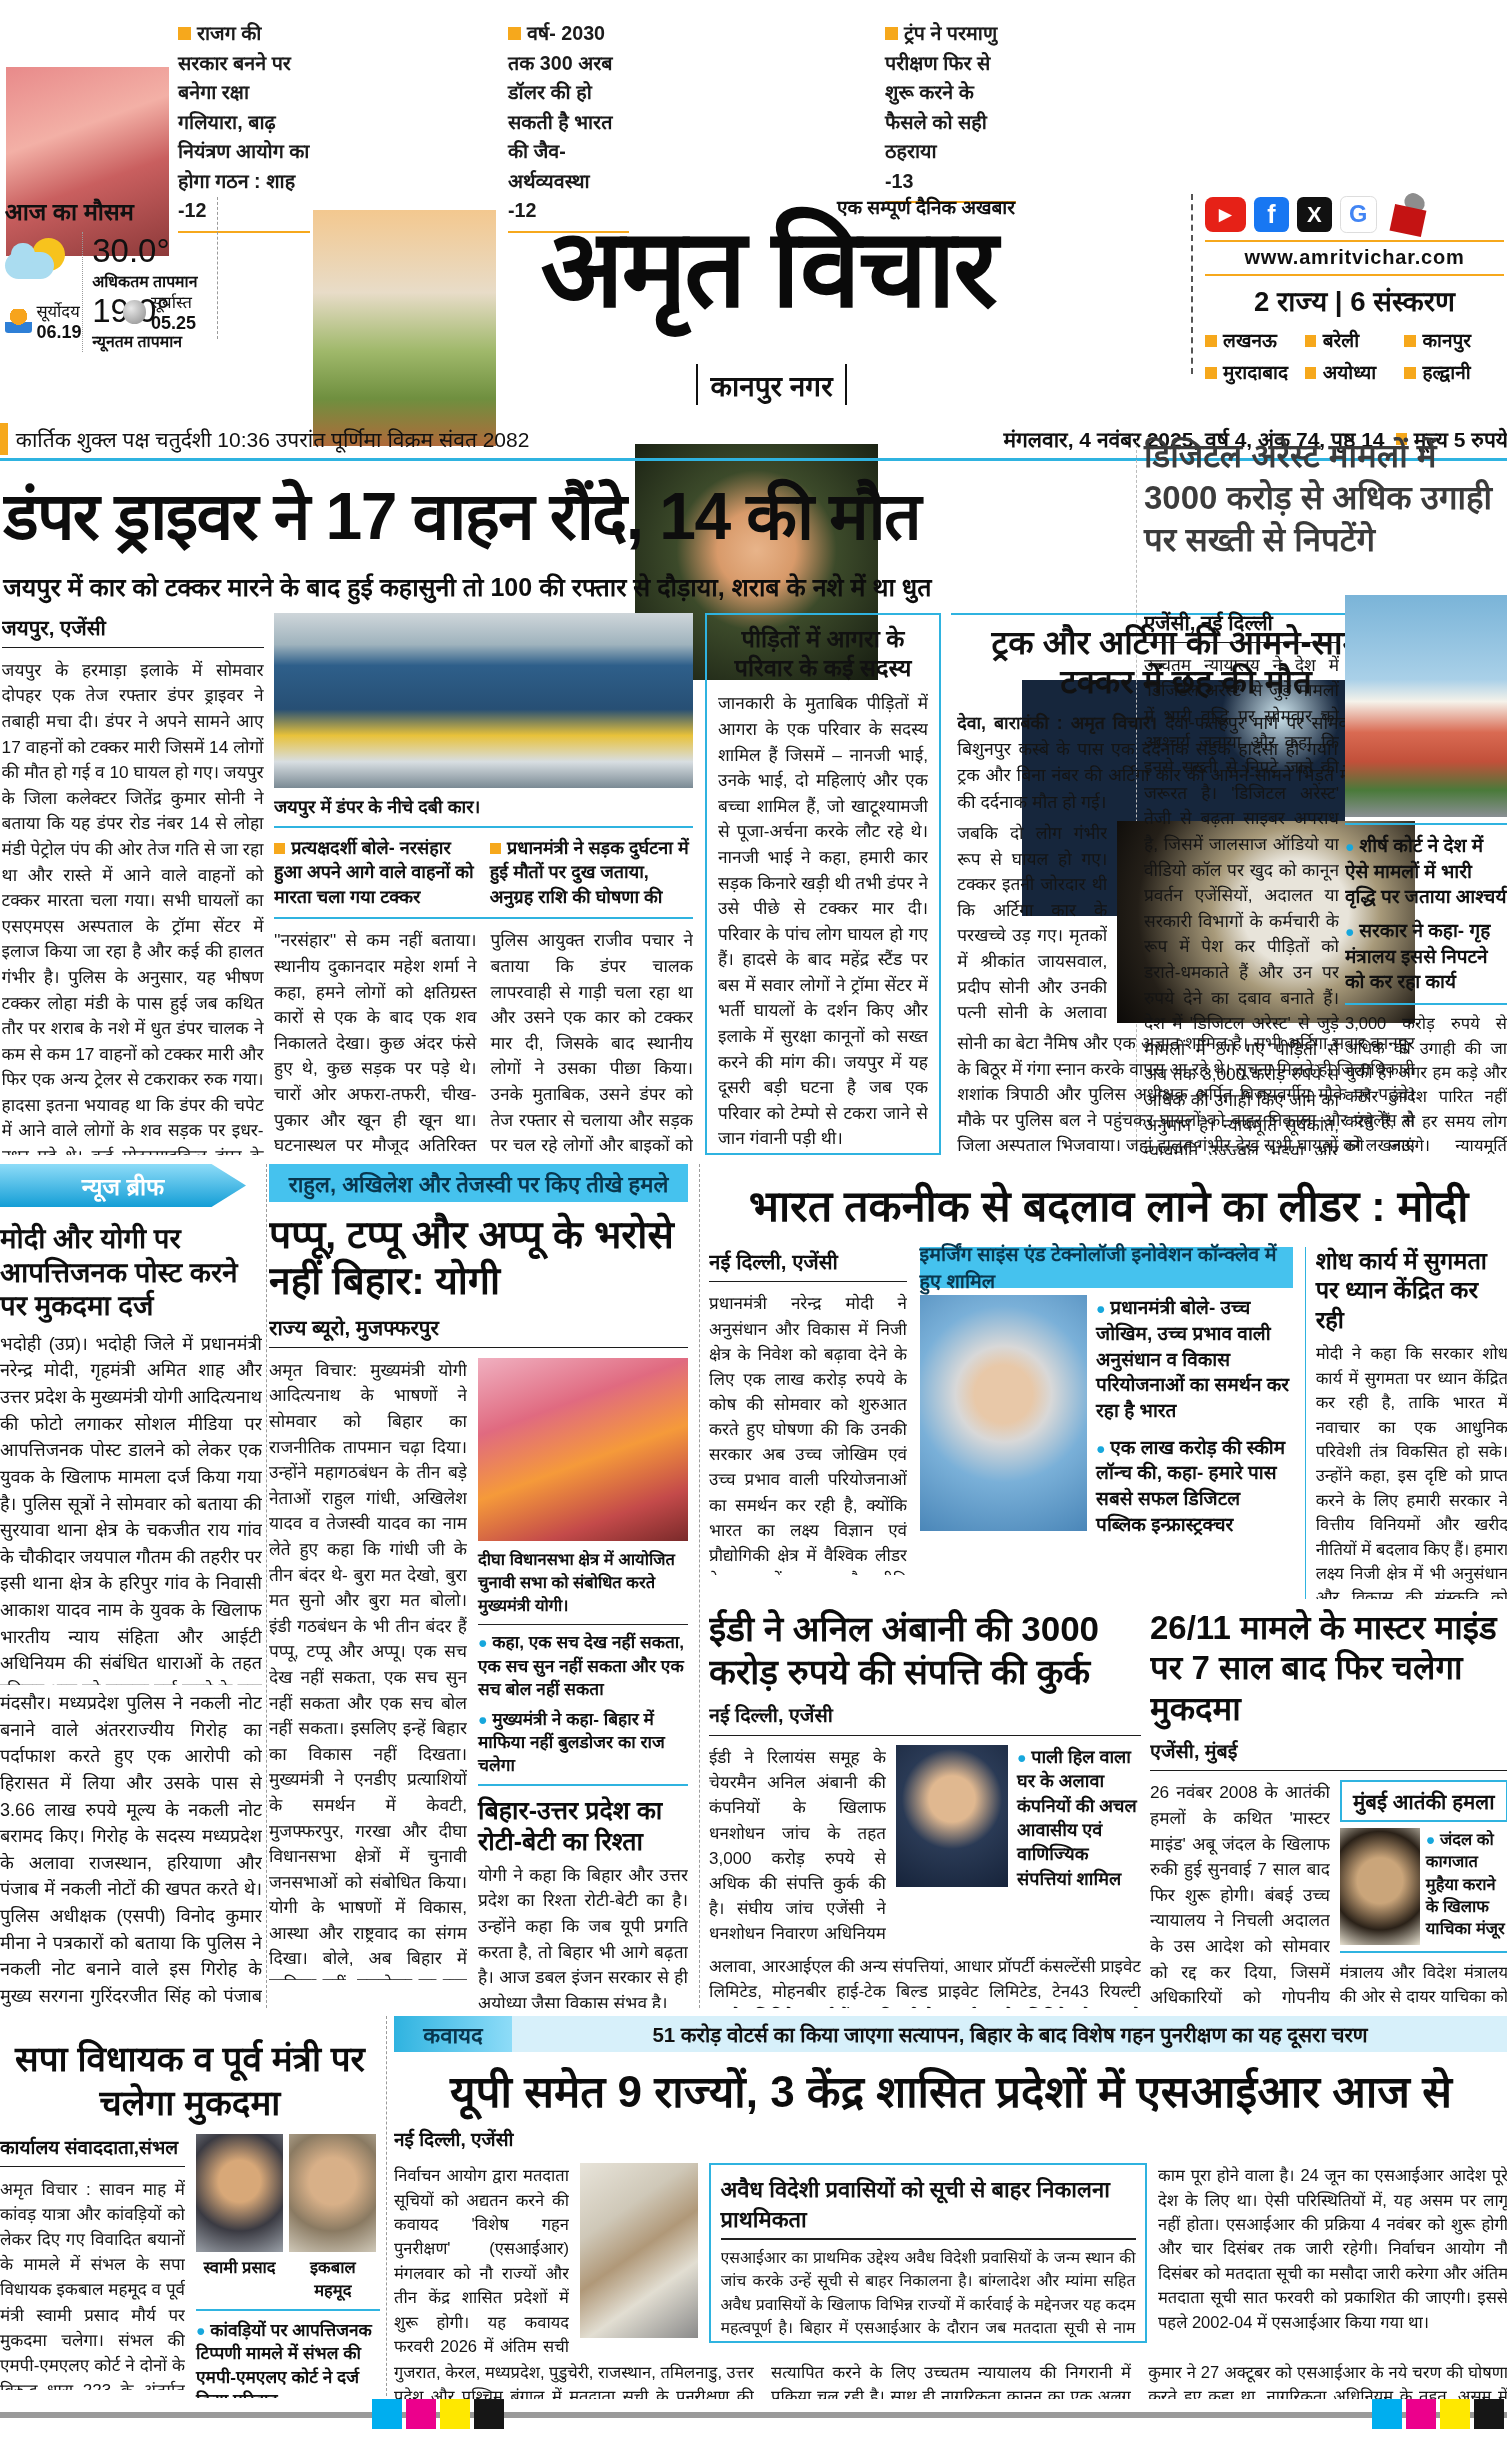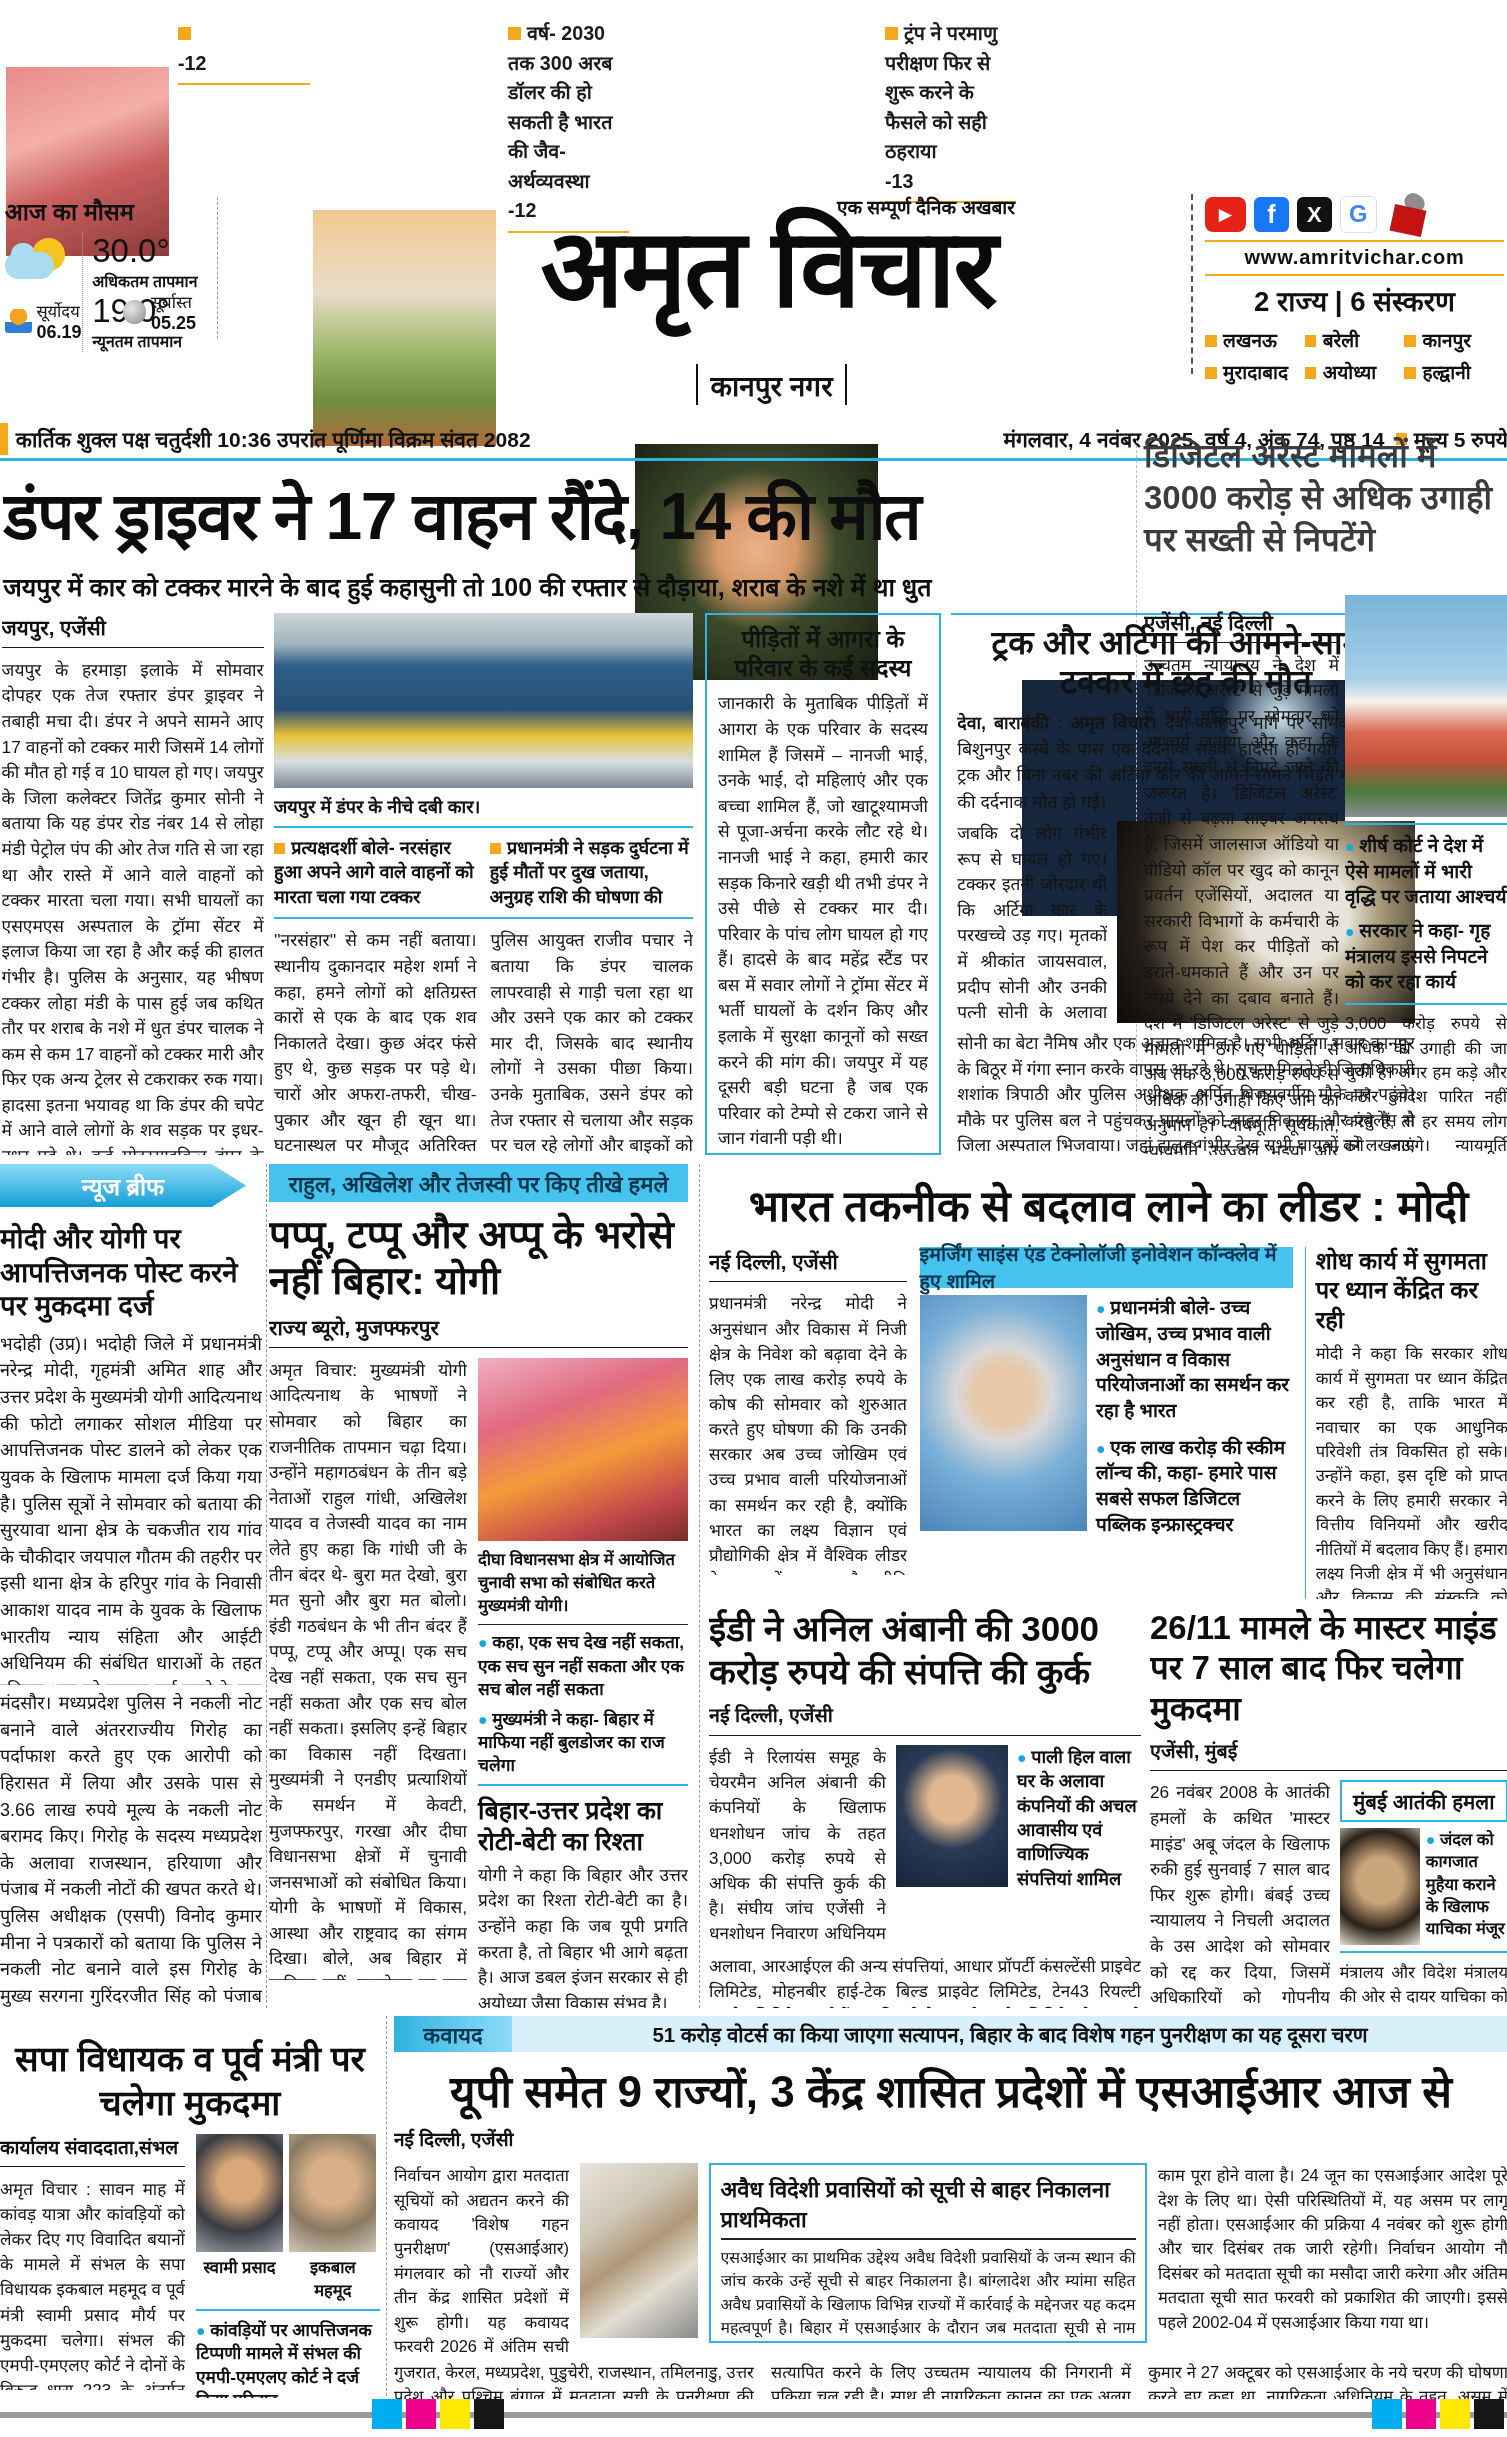--- a/index.html
+++ b/index.html
@@ -25,21 +25,21 @@
   .sq-y{display:inline-block;width:11.8px;height:11.8px;background:#f6a81c;margin-right:6.3px;}
   figure{margin:0;}
 </style>
 </head>
 <body>
 
 <div class="page">
 
   <div class="abs ph" style="left:6.3px;top:67px;width:163px;height:189px;background:linear-gradient(160deg,#e88a8a 0%,#f3b0a6 35%,#c95f5f 60%,#8d3a3a 100%);"></div>
   <div class="abs brief-t" style="left:178px;top:19px;width:132px;">
-    <span class="sq"></span>
+    <span class="sq"></span><span>राजग की सरकार बनने पर बनेगा रक्षा गलियारा, बाढ़ नियंत्रण आयोग का होगा गठन : शाह</span>
     <span style="display:block;">-12</span>
     <span class="under"></span>
   </div>
   <div class="abs ph" style="left:313px;top:20.5px;width:183px;height:236px;background:linear-gradient(180deg,#f3c88f 0%,#e8dcc8 35%,#9fb86a 60%,#6f8f3f 80%,#b06a3a 100%);"></div>
   <div class="abs brief-t" style="left:508px;top:19px;width:121px;">
     <span class="sq"></span><span>वर्ष- 2030 तक 300 अरब डॉलर की हो सकती है भारत की जैव-अर्थव्यवस्था</span>
     <span style="display:block;">-12</span>
     <span class="under"></span>
   </div>
   <div class="abs ph" style="left:635px;top:19px;width:243px;height:236px;background:radial-gradient(circle at 50% 45%,#e8b48a 0%,#d89a6a 22%,#3c4a2a 45%,#151b10 100%);"></div>
@@ -106,21 +106,21 @@
       <div><span class="sq-y"></span><span>कानपुर</span></div>
       <div><span class="sq-y"></span><span>मुरादाबाद</span></div>
       <div><span class="sq-y"></span><span>अयोध्या</span></div>
       <div><span class="sq-y"></span><span>हल्द्वानी</span></div>
     </div>
   </div>
 
   <div class="abs" style="left:0;top:421px;width:1508px;height:36px;display:flex;align-items:center;justify-content:space-between;">
     <div style="display:flex;align-items:center;">
       <div style="width:7.9px;height:31.5px;background:#f6a81c;margin-right:7.9px;"></div>
-      <span style="font-size:21px;font-weight:bold;">कार्तिक शुक्ल पक्ष चतुर्दशी 10:36 उपरांत पूर्णिमा विक्रम संवत 2082</span>
+      <span style="font-size:21px;font-weight:normal;">कार्तिक शुक्ल पक्ष चतुर्दशी 10:36 उपरांत पूर्णिमा विक्रम संवत 2082</span>
     </div>
     <div style="display:flex;align-items:center;">
       <span style="font-size:21px;font-weight:bold;">मंगलवार, 4 नवंबर 2025, वर्ष 4, अंक 74, पृष्ठ 14</span>
       <span class="sq-y" style="margin:0 6.3px 0 11px;"></span>
       <span style="font-size:21px;font-weight:bold;">मूल्य 5 रुपये</span>
     </div>
   </div>
   <div class="abs" style="left:0;top:458px;width:1508px;border-top:3.2px solid #2fb3e0;"></div>
 
   <div class="abs h-black" style="left:3.2px;top:468px;width:1128px;font-size:66px;letter-spacing:-1.6px;white-space:nowrap;overflow:hidden;">डंपर ड्राइवर ने 17 वाहन रौंदे, 14 की मौत</div>

